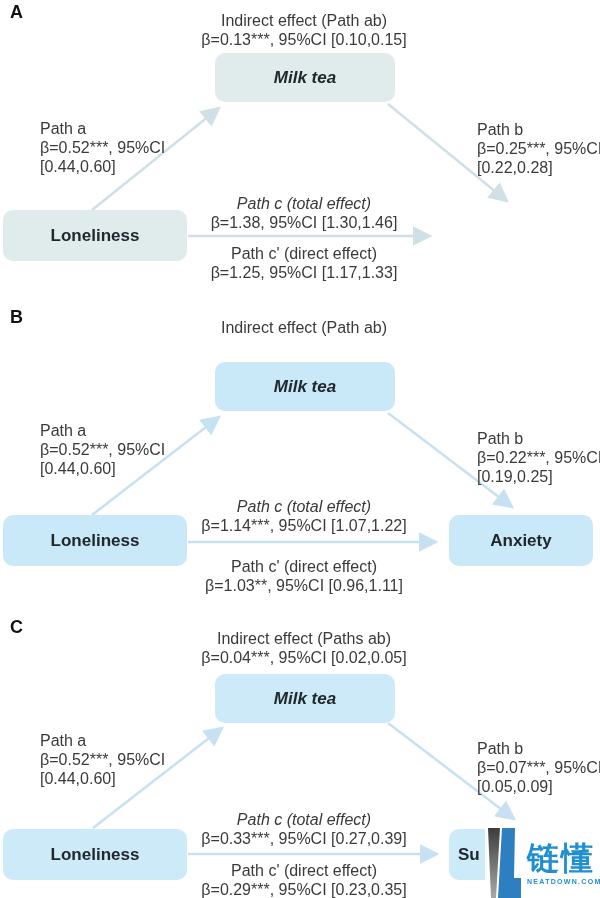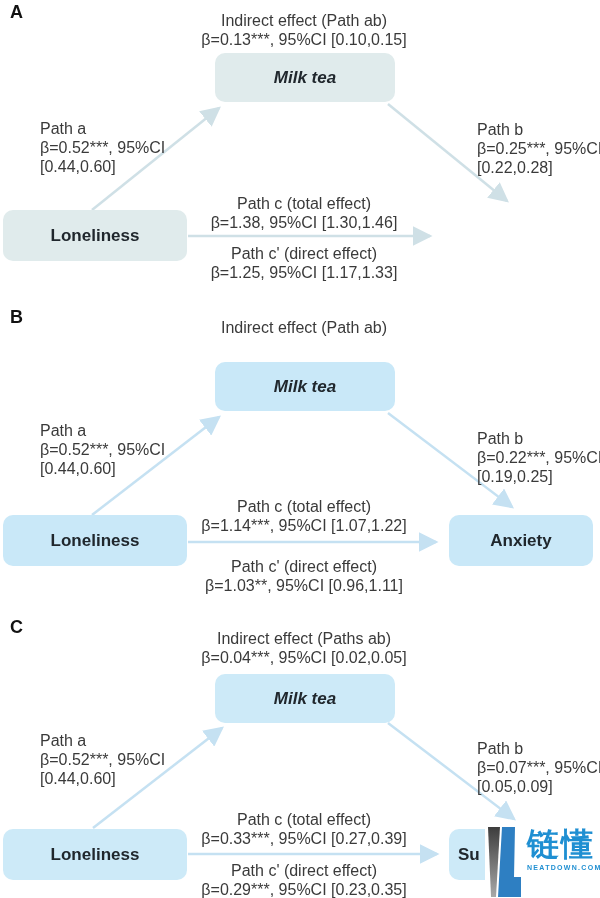--- a/index.html
+++ b/index.html
@@ -20,39 +20,39 @@
              --out-left:449px; --out-width:144px; }
 
   .plabel { position:absolute; left:10px; top:var(--label-top);
             font-size:18px; font-weight:700; color:#121212; line-height:20px; }
 
   .t  { font-size:16px; line-height:19px; color:#3a3a3a; }
   .ctr{ position:absolute; left:8px; width:592px; text-align:center; }
 
   .ind-title { top:var(--ind-top); }
   .ind-value { top:calc(var(--ind-top) + 19px); }
-  .pc-title  { top:var(--pc-top); }
+  .pc-title  { top:var(--pc-top);font-style:italic; }
   .pc-value  { top:calc(var(--pc-top) + 19px); }
   .cp-title  { top:var(--cp-top); }
   .cp-value  { top:calc(var(--cp-top) + 19px); }
 
   .pa { position:absolute; left:40px;  top:var(--pa-top); text-align:left; }
   .pb { position:absolute; left:477px; top:var(--pb-top); text-align:left; width:130px; }
 
   .nbox { position:absolute; border-radius:10px; display:flex; align-items:center; justify-content:center;
           font-size:17px; font-weight:700; color:#20272d; }
   .mediator  { left:215px; top:var(--milk-top); width:180px; height:49px;font-style:italic; }
   .predictor { left:3px;   top:var(--row-top);  width:184px; height:51px; }
   .outcome   { left:var(--out-left); top:var(--row-top); width:var(--out-width); height:51px; }
   .panel-c .outcome { justify-content:flex-start; padding-left:9px; box-sizing:border-box; }
 
   .arrows { position:absolute; left:0; top:0; width:600px; height:300px; pointer-events:none; }
 
   .watermark { position:absolute; left:485px; top:827px; width:115px; height:71px;
-               background:#ffffff; display:flex; z-index:5; }
+               background:#ffffff; display:flex; align-items:center; z-index:5; }
   .wm-logo { margin-left:2px; flex:none; }
   .wm-text { margin-left:6px; display:flex; flex-direction:column; align-items:flex-start; }
   .wm-brand { font-size:32px; font-weight:700; line-height:34px; letter-spacing:2px; white-space:nowrap; }
   .wm-site  { font-size:7px; font-weight:700; letter-spacing:1.3px; margin-top:3px; white-space:nowrap; }
 </style>
 </head>
 <body>
 
 <div id="stage">
 

